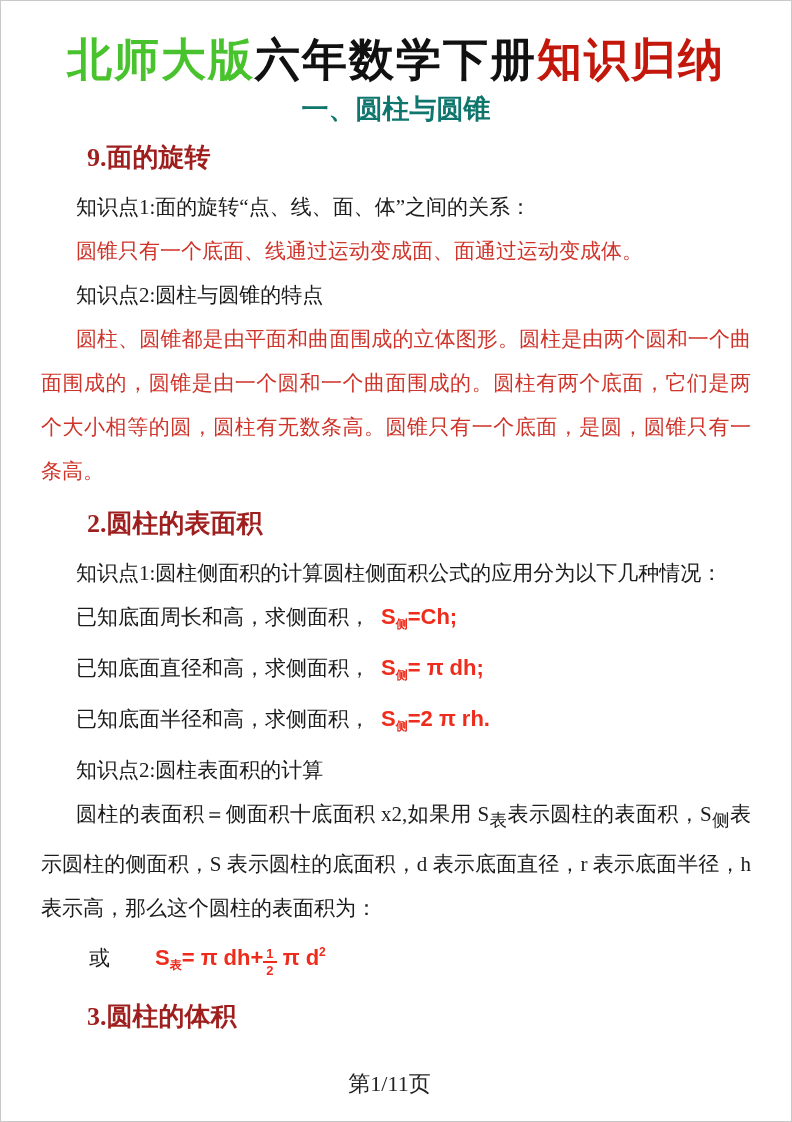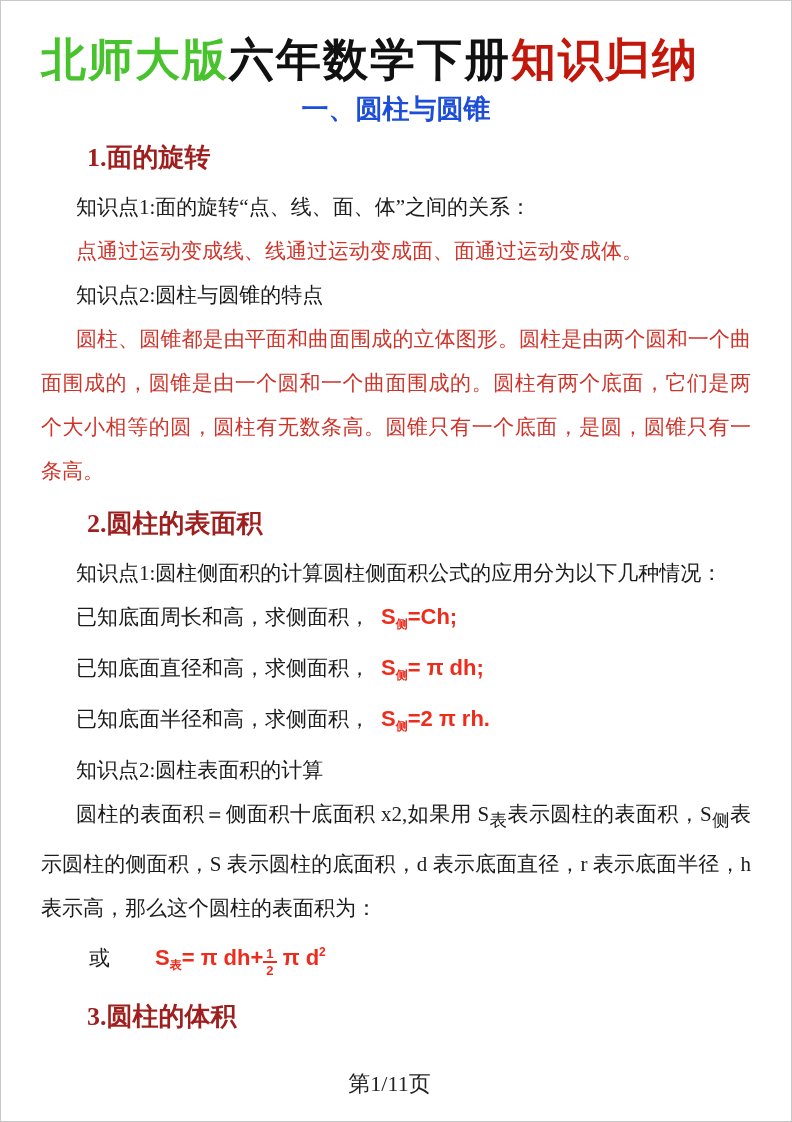--- a/index.html
+++ b/index.html
@@ -15,35 +15,36 @@
     margin: 0 auto;
     box-sizing: border-box;
     background: #ffffff;
     border: 1px solid #c9c9c9;
     padding: 34px 40px 0 40px;
     overflow: hidden;
     color: #1b1b1b;
   }
   .doc-title {
     margin: 0 0 4px 0;
+    text-align: center;
     font-size: 45px;
     line-height: 1.15;
     font-weight: bold;
     letter-spacing: 2px;
     white-space: nowrap;
   }
   .t-green { color: var(--title-green, #49c32d); }
   .t-black { color: #111111; }
   .t-red   { color: var(--title-red, #c4170c); }
   .chapter-title {
     margin: 2px 0 10px 0;
     text-align: center;
     font-size: 27px;
     font-weight: bold;
-    color: #1d4ed8;
+    color: #0f766e;
     font-family: Liberation Mono, monospace;
   }
   .sec-heading {
     margin: 12px 0 8px 0;
     font-size: 26px;
     font-weight: bold;
     color: var(--heading-red, #9e1f1e);
     text-indent: 46px;
     line-height: 38px;
   }
@@ -117,25 +118,25 @@
 </style>
 </head>
 <body>
 
 <div class="page">
 
   <h1 class="doc-title"><span class="t-green">北师大版</span><span class="t-black">六年数学下册</span><span class="t-red">知识归纳</span></h1>
 
   <h2 class="chapter-title">一、圆柱与圆锥</h2>
 
-  <h3 class="sec-heading">1.面的旋转</h3>
+  <h3 class="sec-heading">9.面的旋转</h3>
 
   <p class="para">知识点1:面的旋转“点、线、面、体”之间的关系：</p>
 
-  <p class="para red-text">点通过运动变成线、线通过运动变成面、面通过运动变成体。</p>
+  <p class="para red-text">圆锥只有一个底面、线通过运动变成面、面通过运动变成体。</p>
 
   <p class="para">知识点2:圆柱与圆锥的特点</p>
 
   <p class="para red-text justify">圆柱、圆锥都是由平面和曲面围成的立体图形。圆柱是由两个圆和一个曲面围成的，圆锥是由一个圆和一个曲面围成的。圆柱有两个底面，它们是两个大小相等的圆，圆柱有无数条高。圆锥只有一个底面，是圆，圆锥只有一条高。</p>
 
   <h3 class="sec-heading">2.圆柱的表面积</h3>
 
   <p class="para">知识点1:圆柱侧面积的计算圆柱侧面积公式的应用分为以下几种情况：</p>
 
   <p class="para case-line"><span>已知底面周长和高，求侧面积，</span><span class="formula"><span>S</span><sub>侧</sub><span>=Ch;</span></span></p>

